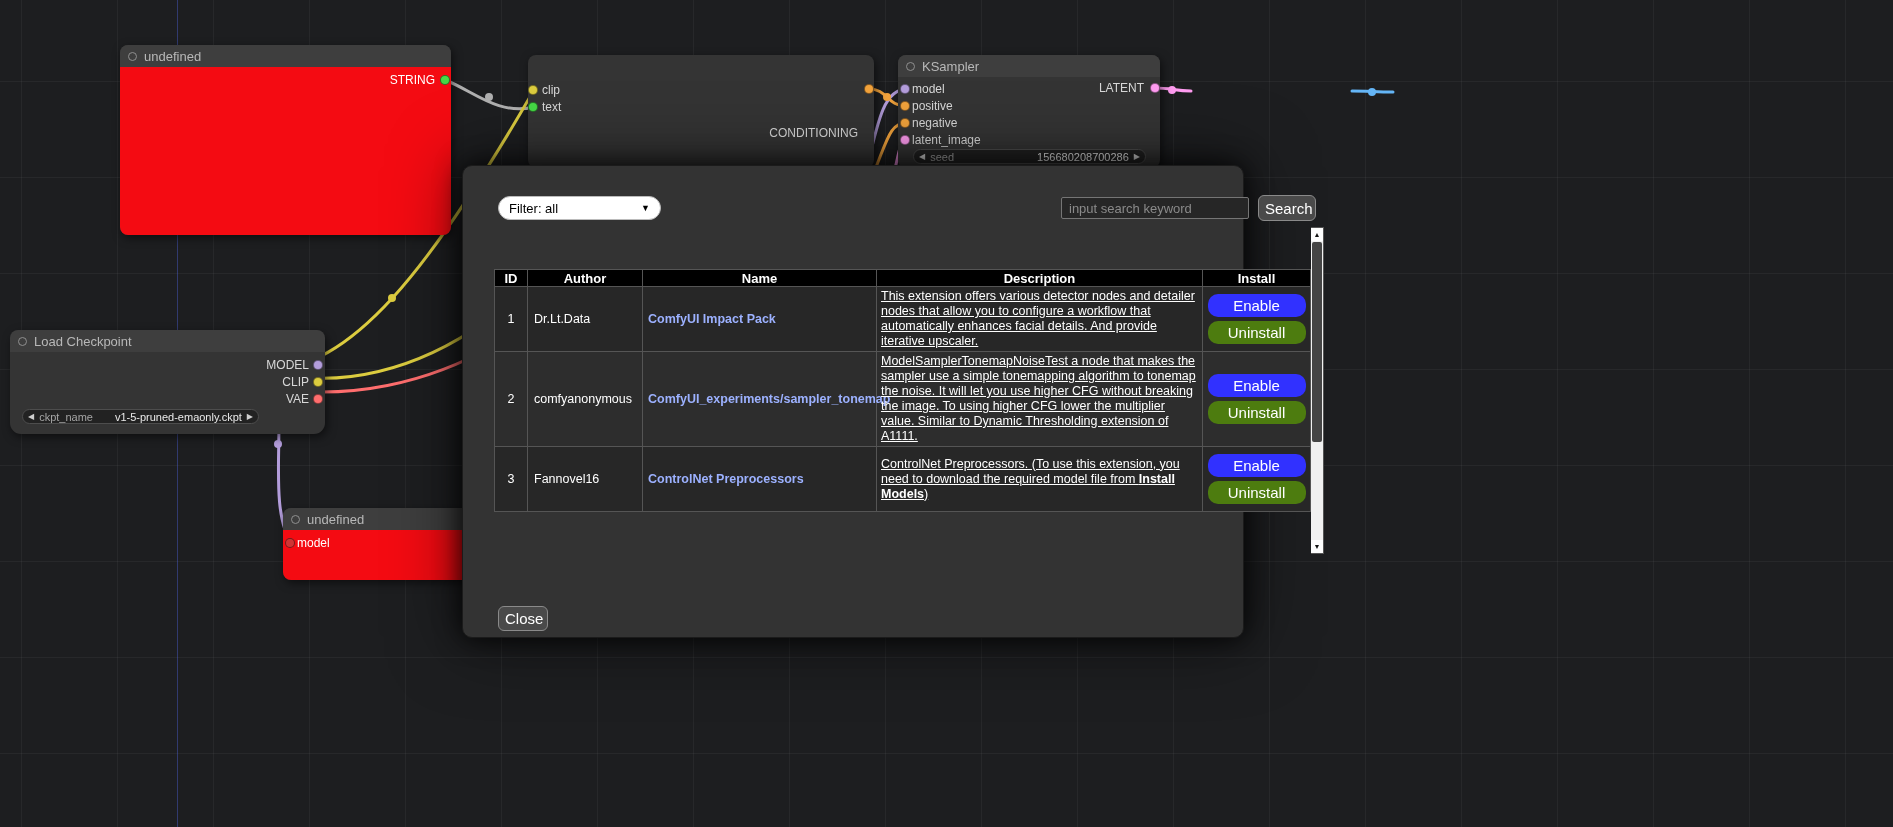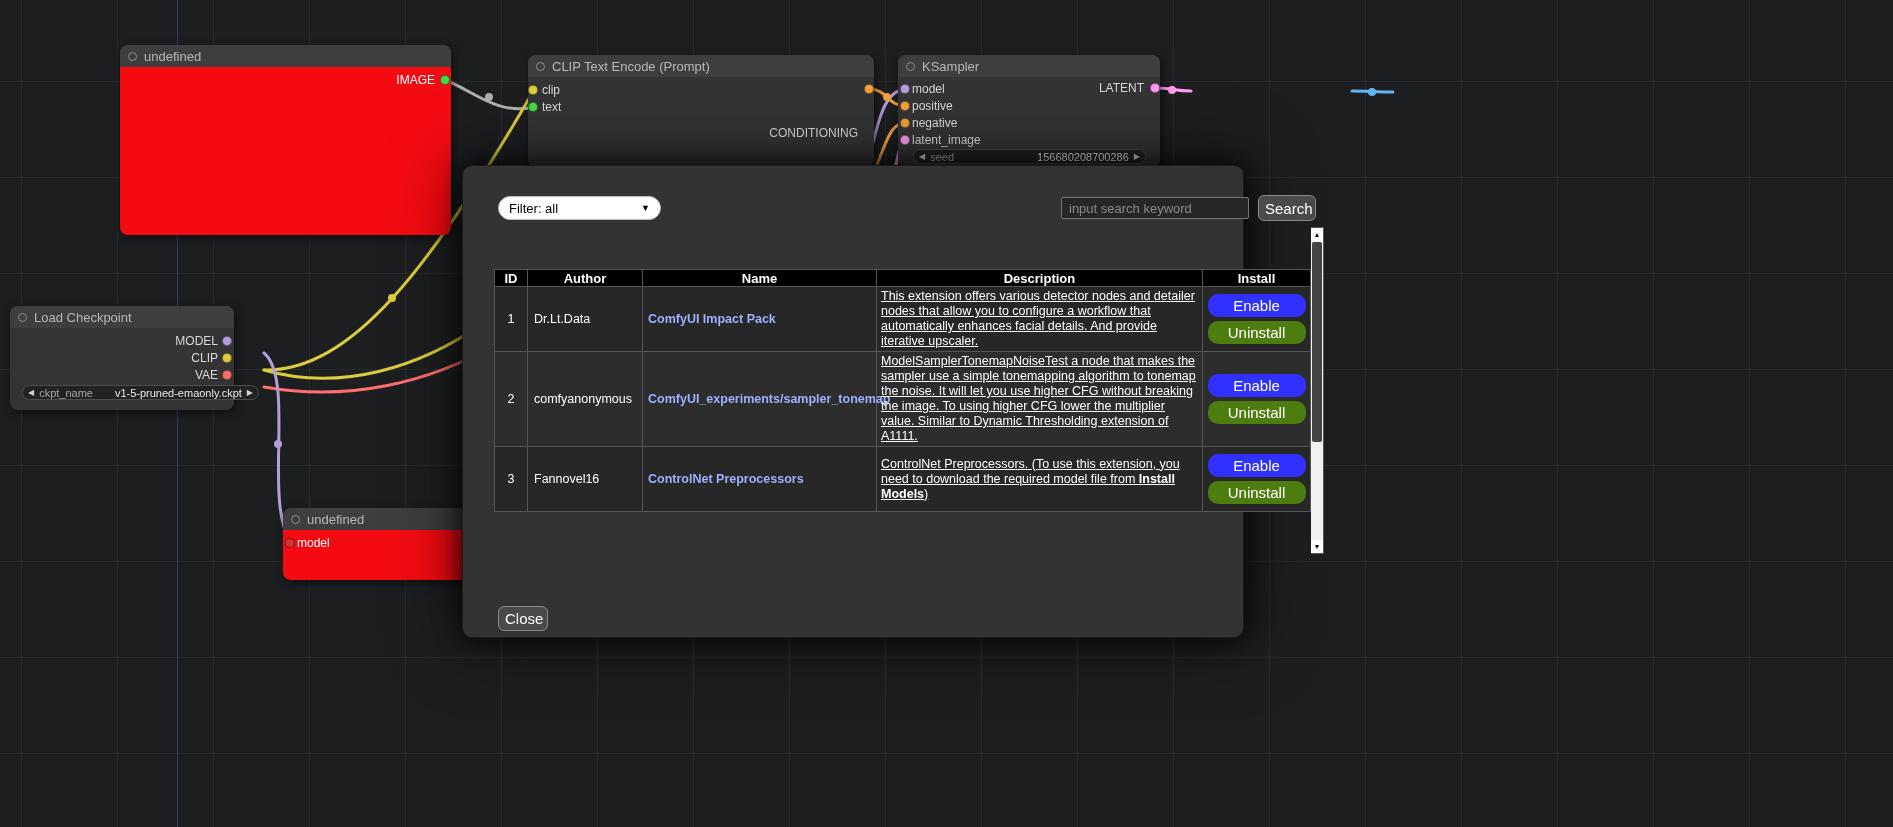--- a/index.html
+++ b/index.html
@@ -102,29 +102,25 @@
     <circle cx="1172" cy="90" r="4" fill="#ff9cf0"></circle>
     <circle cx="1372" cy="92" r="4" fill="#64b5f6"></circle>
   </svg>
 
   <div class="node" style="left:120px; top:45px; width:331px; height:190px;">
     <div class="node-header">
       <span class="collapse-dot"></span>
       <span>undefined</span>
     </div>
     <div class="red-body"></div>
-    <div class="slot out" style="right:16px; top:28px; color:#fff;">IMAGE</div>
+    <div class="slot out" style="right:16px; top:28px; color:#fff;">STRING</div>
     <span class="dot c-green" style="right:1px; top:30px;"></span>
   </div>
 
   <div class="node" style="left:528px; top:55px; width:346px; height:113px;">
-    <div class="node-header">
-      <span class="collapse-dot"></span>
-      <span>CLIP Text Encode (Prompt)</span>
-    </div>
     <span class="dot c-yellow" style="left:0px; top:30px;"></span>
     <div class="slot" style="left:14px; top:28px;">clip</div>
     <span class="dot c-green" style="left:0px; top:47px;"></span>
     <div class="slot" style="left:14px; top:45px;">text</div>
     <div class="slot out" style="right:16px; top:27px;margin-top:44px;">CONDITIONING</div>
     <span class="dot c-orange" style="right:0px; top:29px;"></span>
   </div>
 
   <div class="node" style="left:898px; top:55px; width:262px; height:113px;">
     <div class="node-header">
@@ -144,21 +140,21 @@
     <div class="widget" style="left:15px; top:94px; width:233px;">
       <span class="arrow">◀</span>
       <span class="wlabel">seed</span>
       <span class="wvalue">156680208700286</span>
       <span class="arrow">▶</span>
     </div>
   </div>
 
 
 
-  <div class="node" style="left:10px; top:306px; width:224px; height:104px;">
+  <div class="node" style="left:10px; top:330px; width:315px; height:104px;border-radius:11px;">
     <div class="node-header">
       <span class="collapse-dot"></span>
       <span>Load Checkpoint</span>
     </div>
     <div class="slot out" style="right:16px; top:28px;">MODEL</div>
     <span class="dot c-purple" style="right:2px; top:30px;"></span>
     <div class="slot out" style="right:16px; top:45px;">CLIP</div>
     <span class="dot c-yellow" style="right:2px; top:47px;"></span>
     <div class="slot out" style="right:16px; top:62px;">VAE</div>
     <span class="dot c-salmon" style="right:2px; top:64px;"></span>

